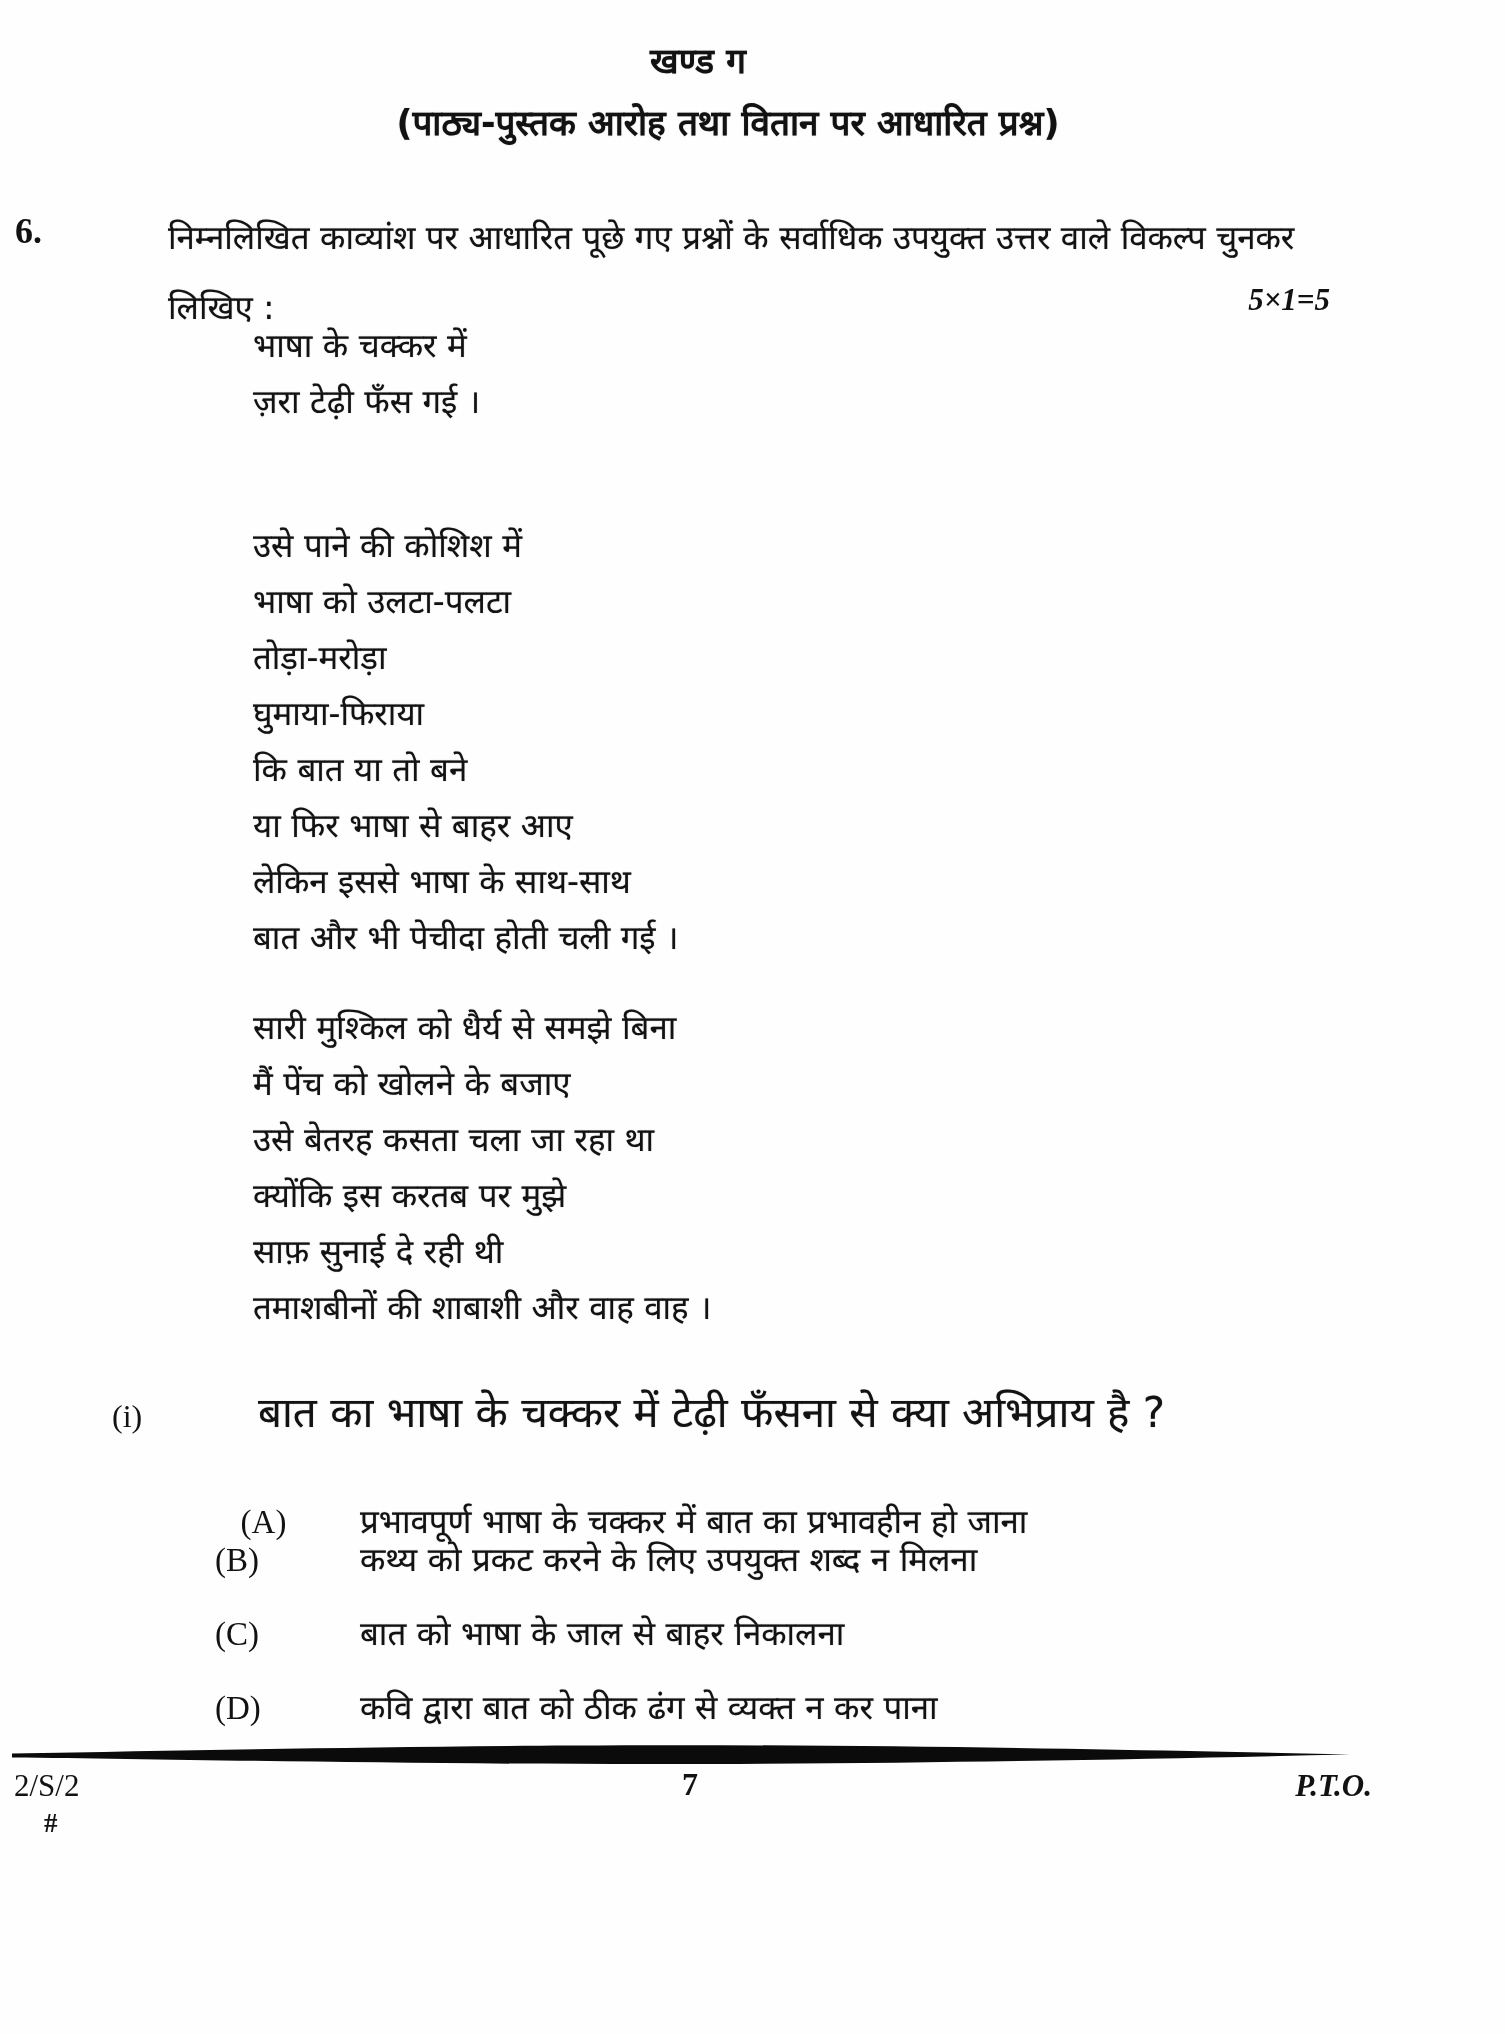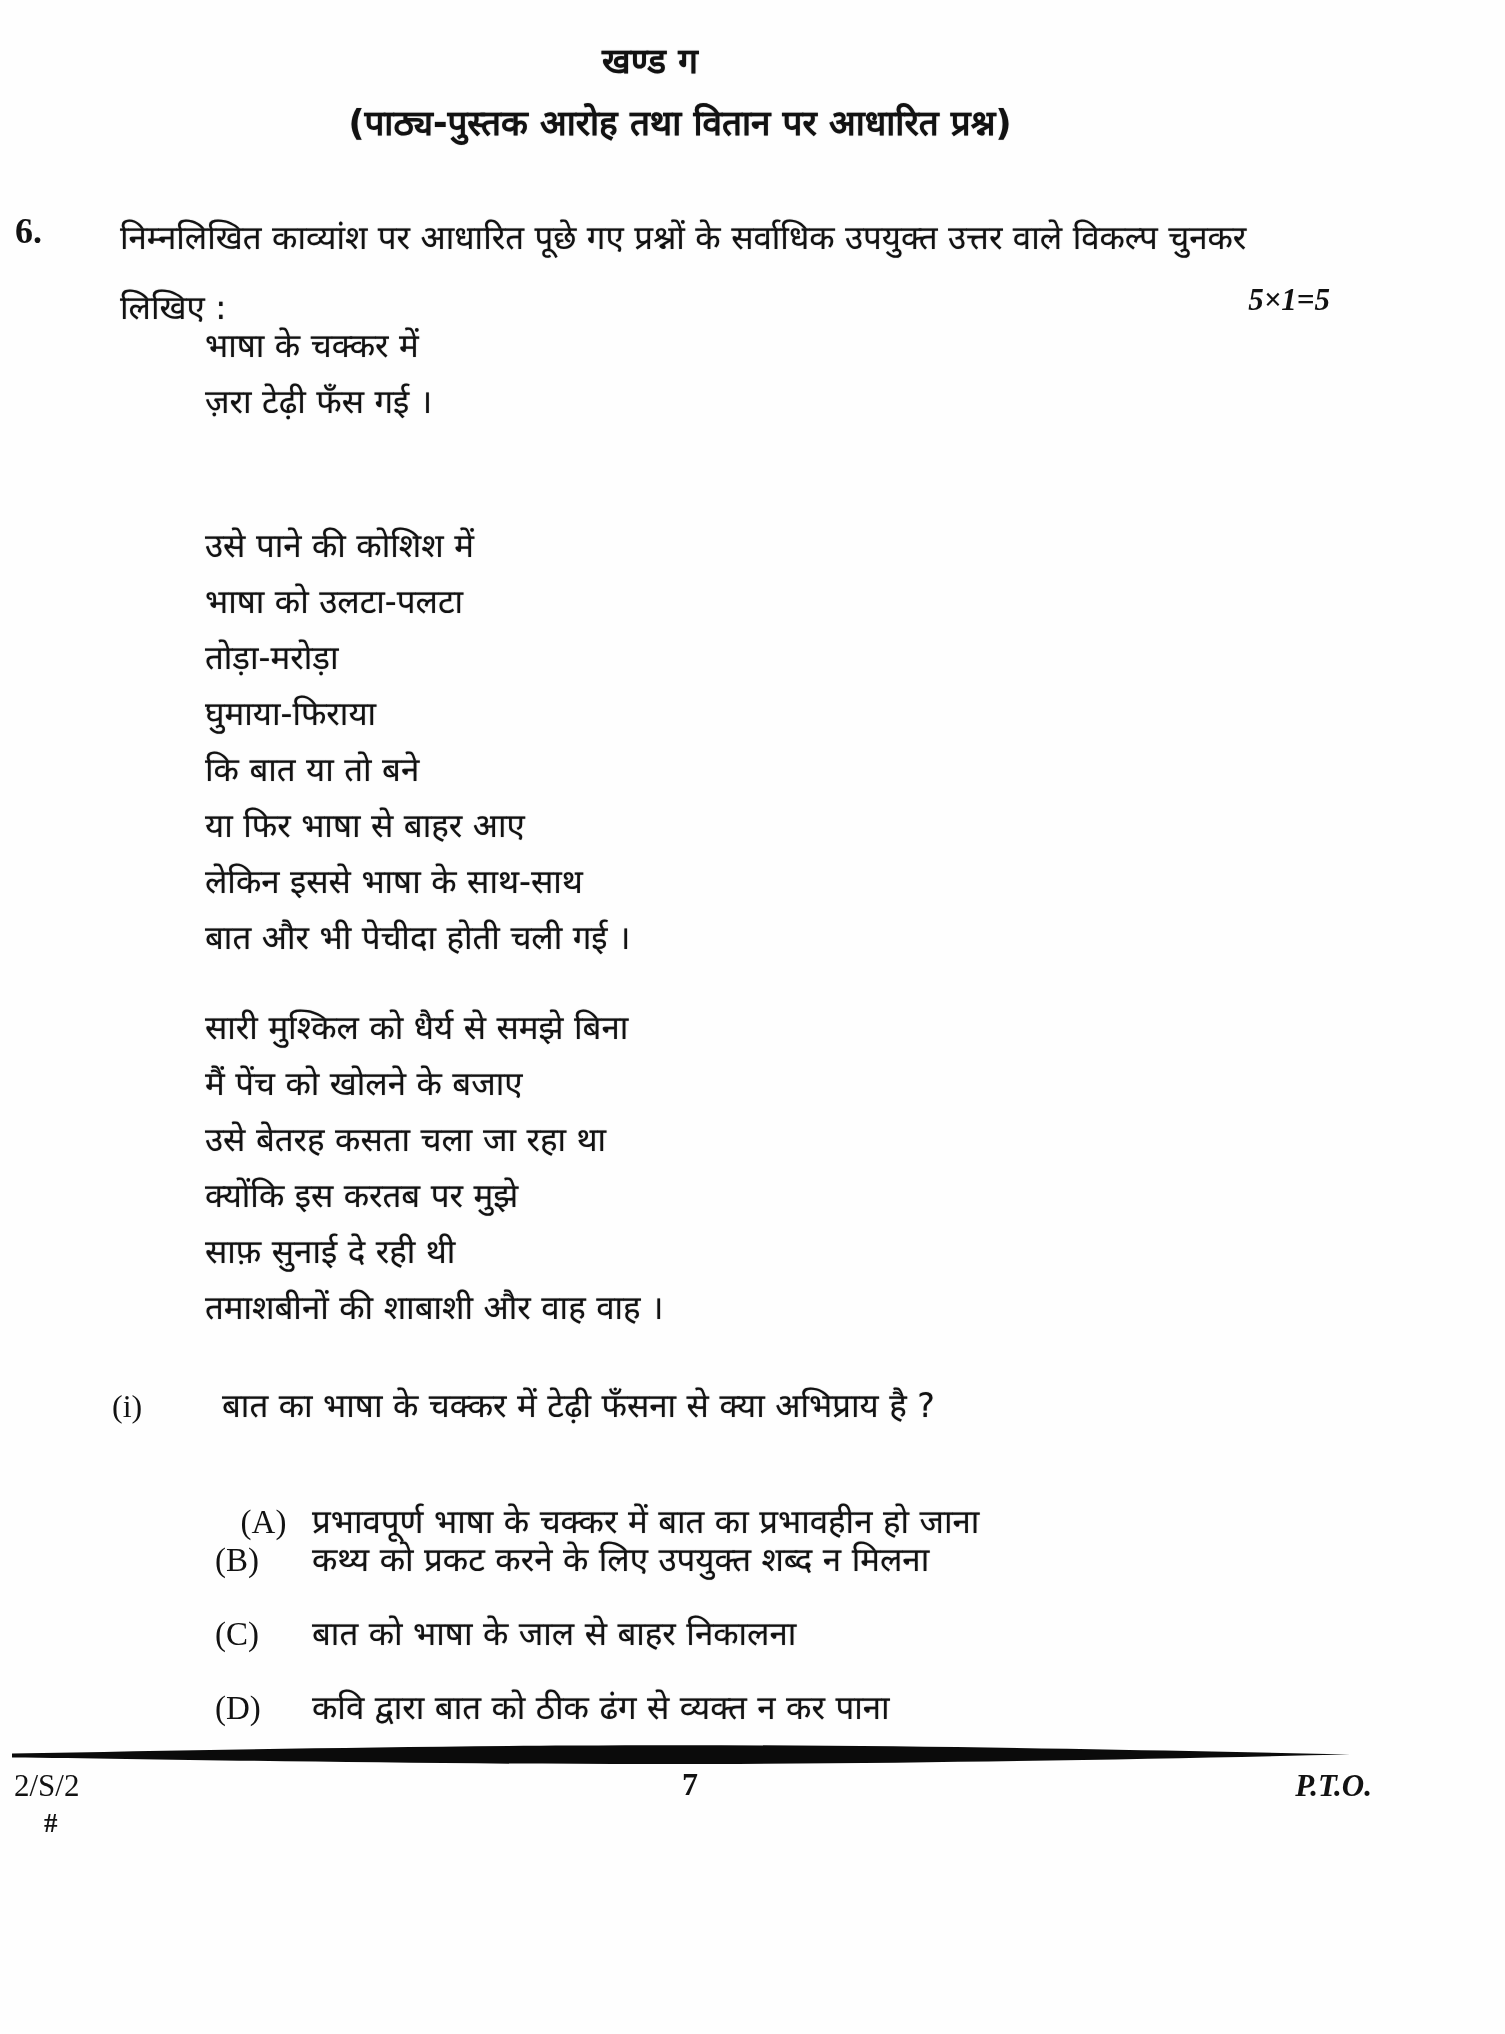--- a/index.html
+++ b/index.html
@@ -5,21 +5,21 @@
   html, body { margin: 0; padding: 0; background: #ffffff; }
   .page {
     position: relative;
     width: 1505px;
     height: 2034px;
     background: #fefefe;
     font-family: "DejaVu Sans", sans-serif;
     color: #121212;
     overflow: hidden;
   }
-  .dev { text-shadow: 0 0 1px rgba(10,10,10,0.45); }
+  .dev { text-shadow: 0 0 1px rgba(10,10,10,0.45); padding-left: 48px; }
   .latin { font-family: "Liberation Serif", "DejaVu Serif", serif; }
 
   .section-heading {
     position: absolute; top: 36px; left: 0; width: 1300px;
     text-align: center; font-size: 35px; font-weight: bold;
   }
   .section-subheading {
     position: absolute; top: 98px; left: 0; width: 1360px;
     text-align: center; font-size: 35px; font-weight: bold;
   }
@@ -47,21 +47,21 @@
   }
   .stanza-1 { top: 318px; }
   .stanza-2 { top: 518px; }
   .stanza-3 { top: 1000px; }
 
   .subq-row { position: absolute; left: 112px; top: 1382px; white-space: nowrap; }
   .subq-label {
     display: inline-block; width: 98px; font-size: 32px;
     font-family: "Liberation Serif", "DejaVu Serif", serif;
   }
-  .subq-text { font-size: 33px; margin-left: 12px; }
+  .subq-text { font-size: 42px; }
 
   .option-row { position: absolute; left: 215px; white-space: nowrap; }
   .opt-a { top: 1498px; text-align: center; }
   .opt-b { top: 1536px; }
   .opt-c { top: 1610px; }
   .opt-d { top: 1684px; }
   .option-label {
     display: inline-block; width: 97px; font-size: 33px;
     font-family: "Liberation Serif", "DejaVu Serif", serif;
   }

